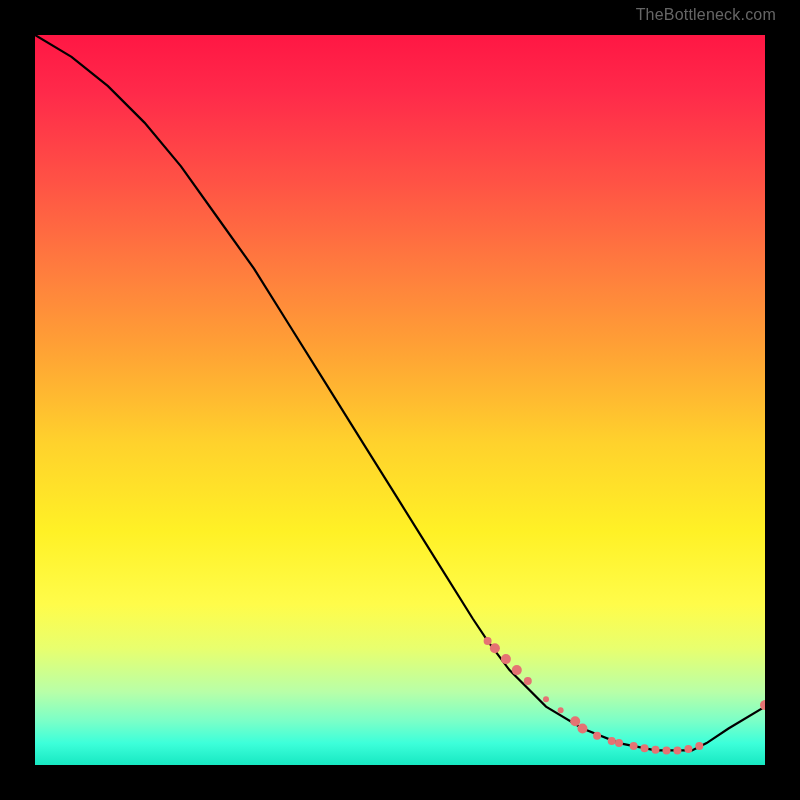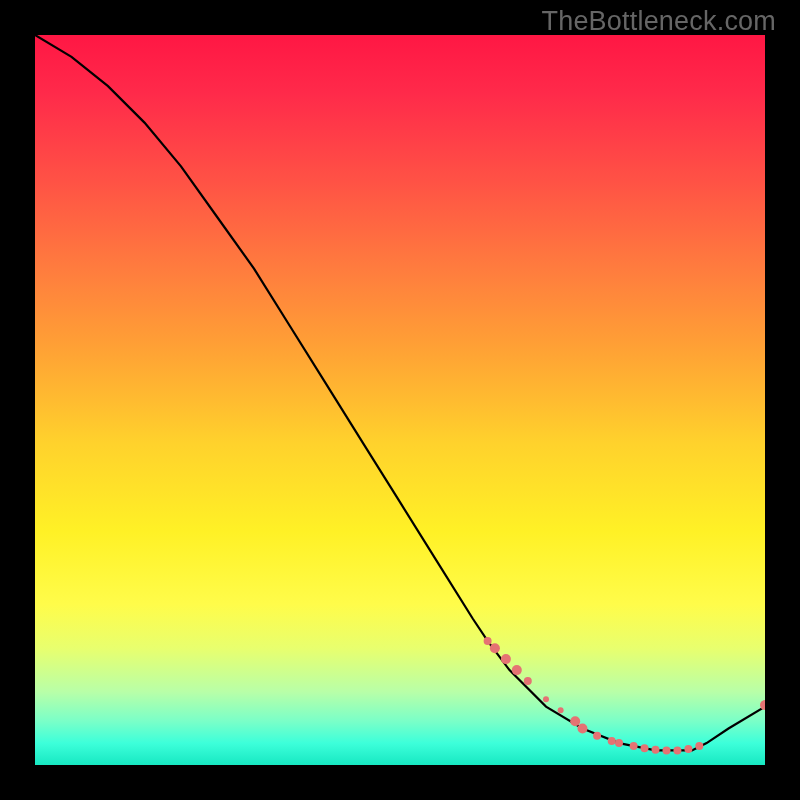--- a/index.html
+++ b/index.html
@@ -15,21 +15,21 @@
     position: relative;
     width: 800px;
     height: 800px;
     background: #000;
   }
   .watermark {
     position: absolute;
     top: 6px;
     right: 24px;
     color: #666;
-    font-size: 27px;
+    font-size: 16px;
     font-weight: 500;
     letter-spacing: 0.2px;
   }
   .plot-area {
     position: absolute;
     left: 35px;
     top: 35px;
     width: 730px;
     height: 730px;
     background: linear-gradient(to bottom,

